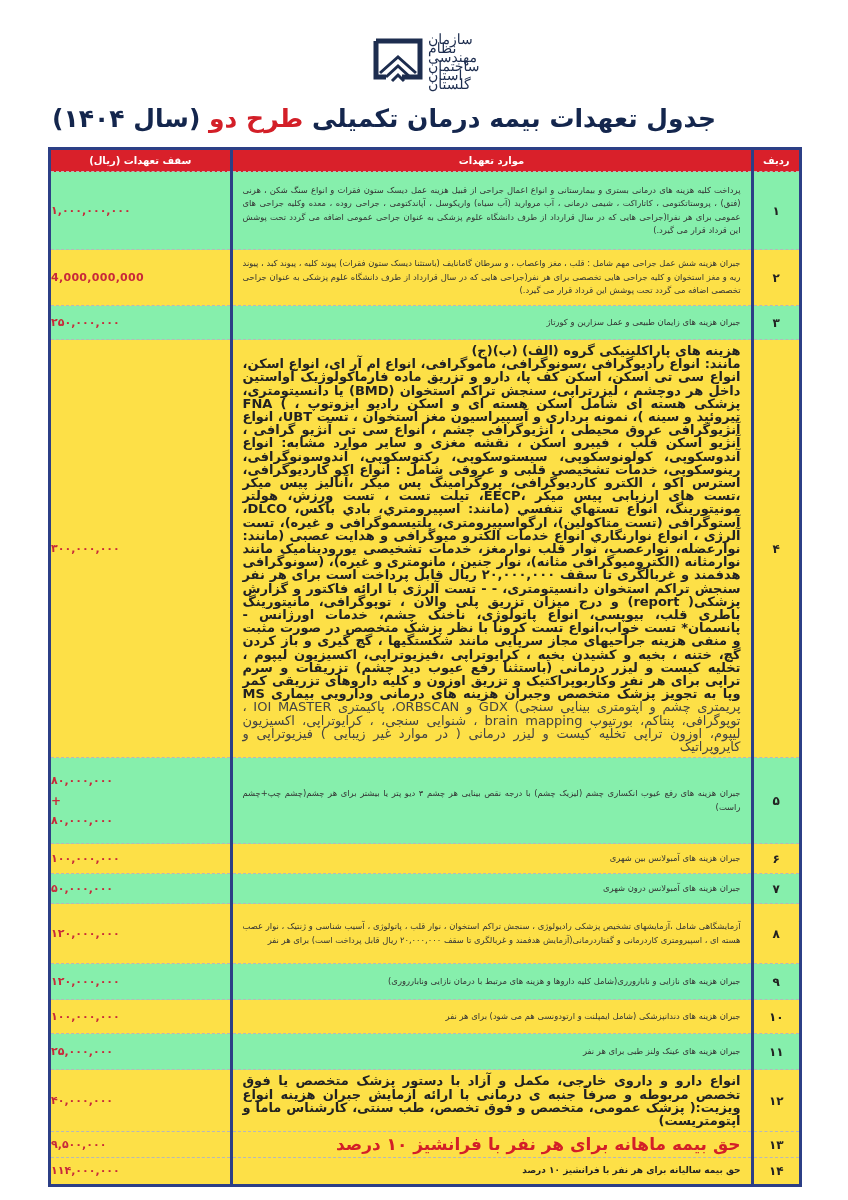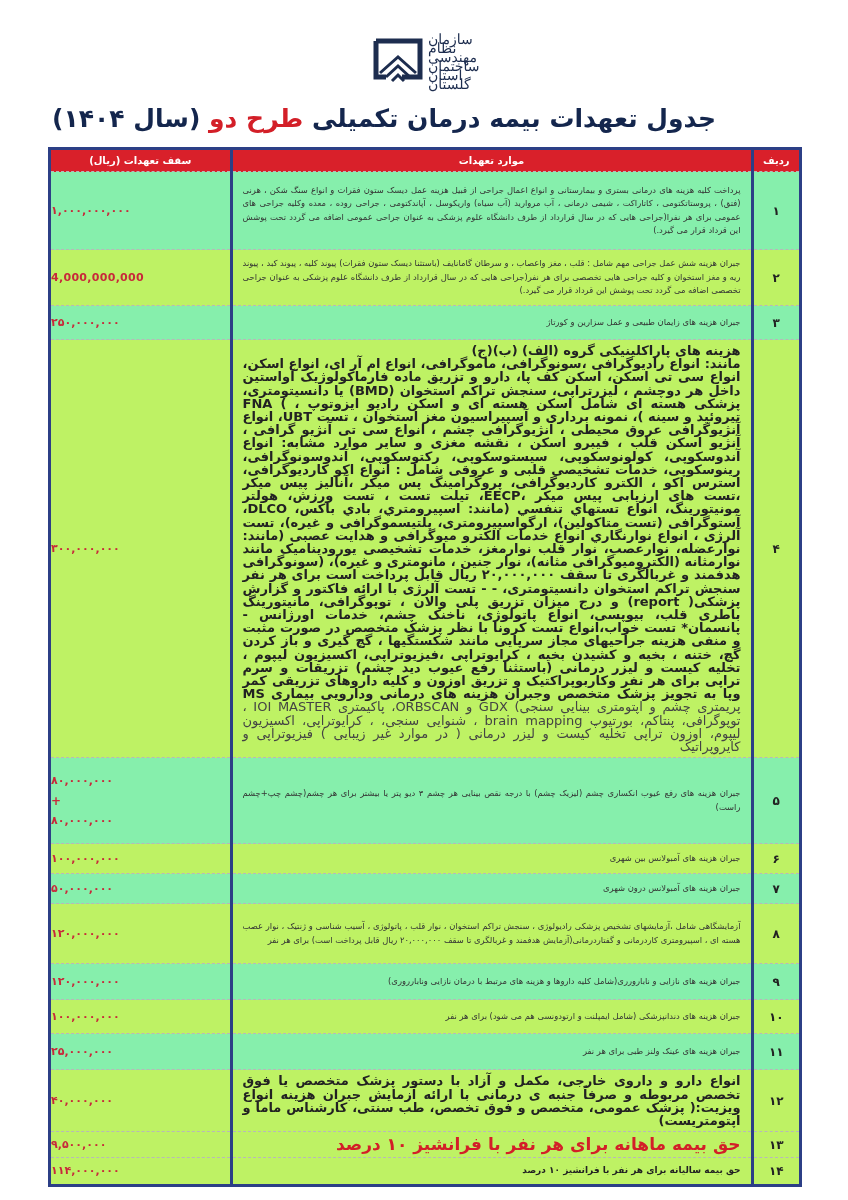--- a/index.html
+++ b/index.html
@@ -30,21 +30,21 @@
     background: #d9202a; color: #fff; font-size: 10px; font-weight: bold; height: 21px;
     border-left: 3px solid #2c3f86; padding: 0;
   }
   th:last-child { border-left: none; }
   td {
     border-left: 3px solid #2c3f86; border-top: 1px dashed #b8b8b8;
     padding: 0; vertical-align: middle;
   }
   td:last-child { border-left: none; }
   tr.row-white td { background: #86efac; }
-  tr.row-cream td { background: #bef264; }
+  tr.row-cream td { background: #fde047; }
   .col-num { width: 47px; }
   .col-val { width: 180px; }
   td.num { text-align: center; font-size: 12px; font-weight: bold; color: #222; }
   td.val { text-align: left; font-size: 11px; font-weight: bold; color: #c8283a; letter-spacing: 0.3px; }
   td.val .plus { display: block; font-size: 12px; line-height: 18px; }
   td.val .v { display: block; line-height: 22px; }
   td.desc {
     text-align: justify; font-size: 8.4px; line-height: 13.4px; color: #333;
     padding: 4px 10px 4px 10px;
   }

